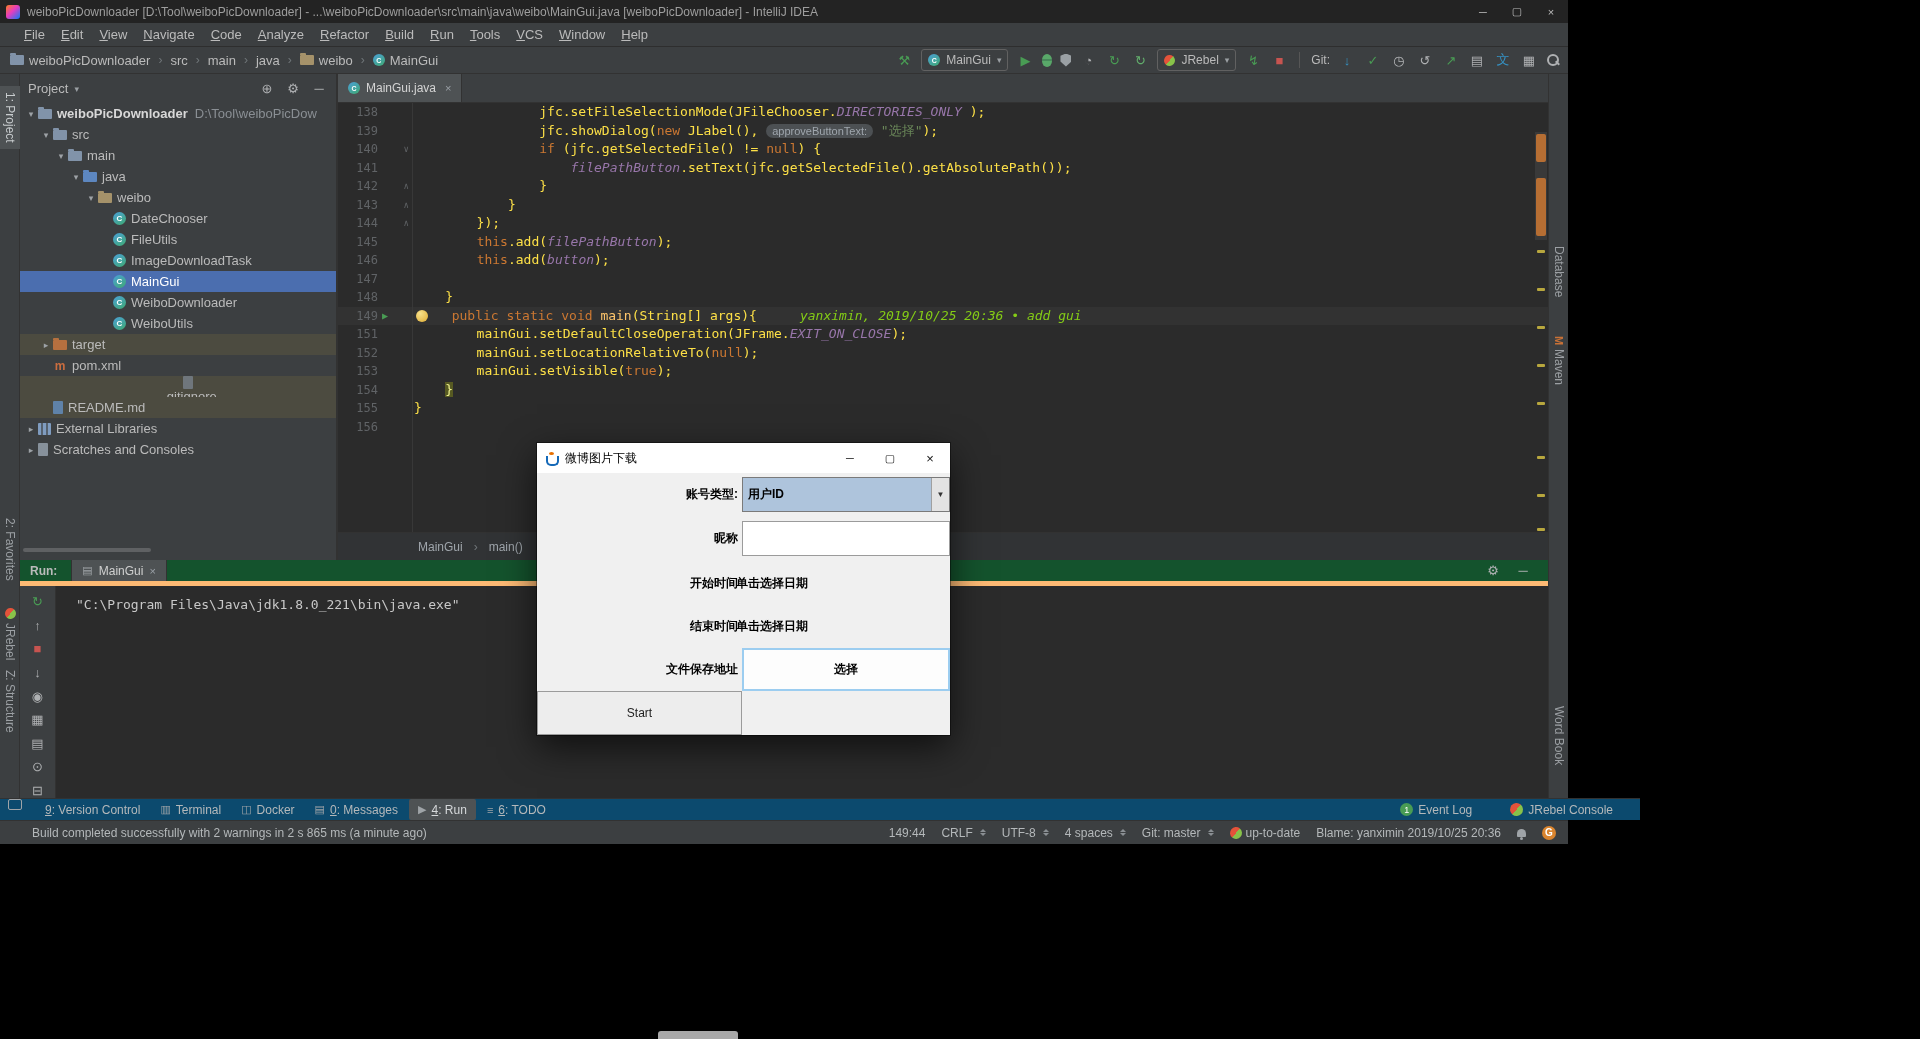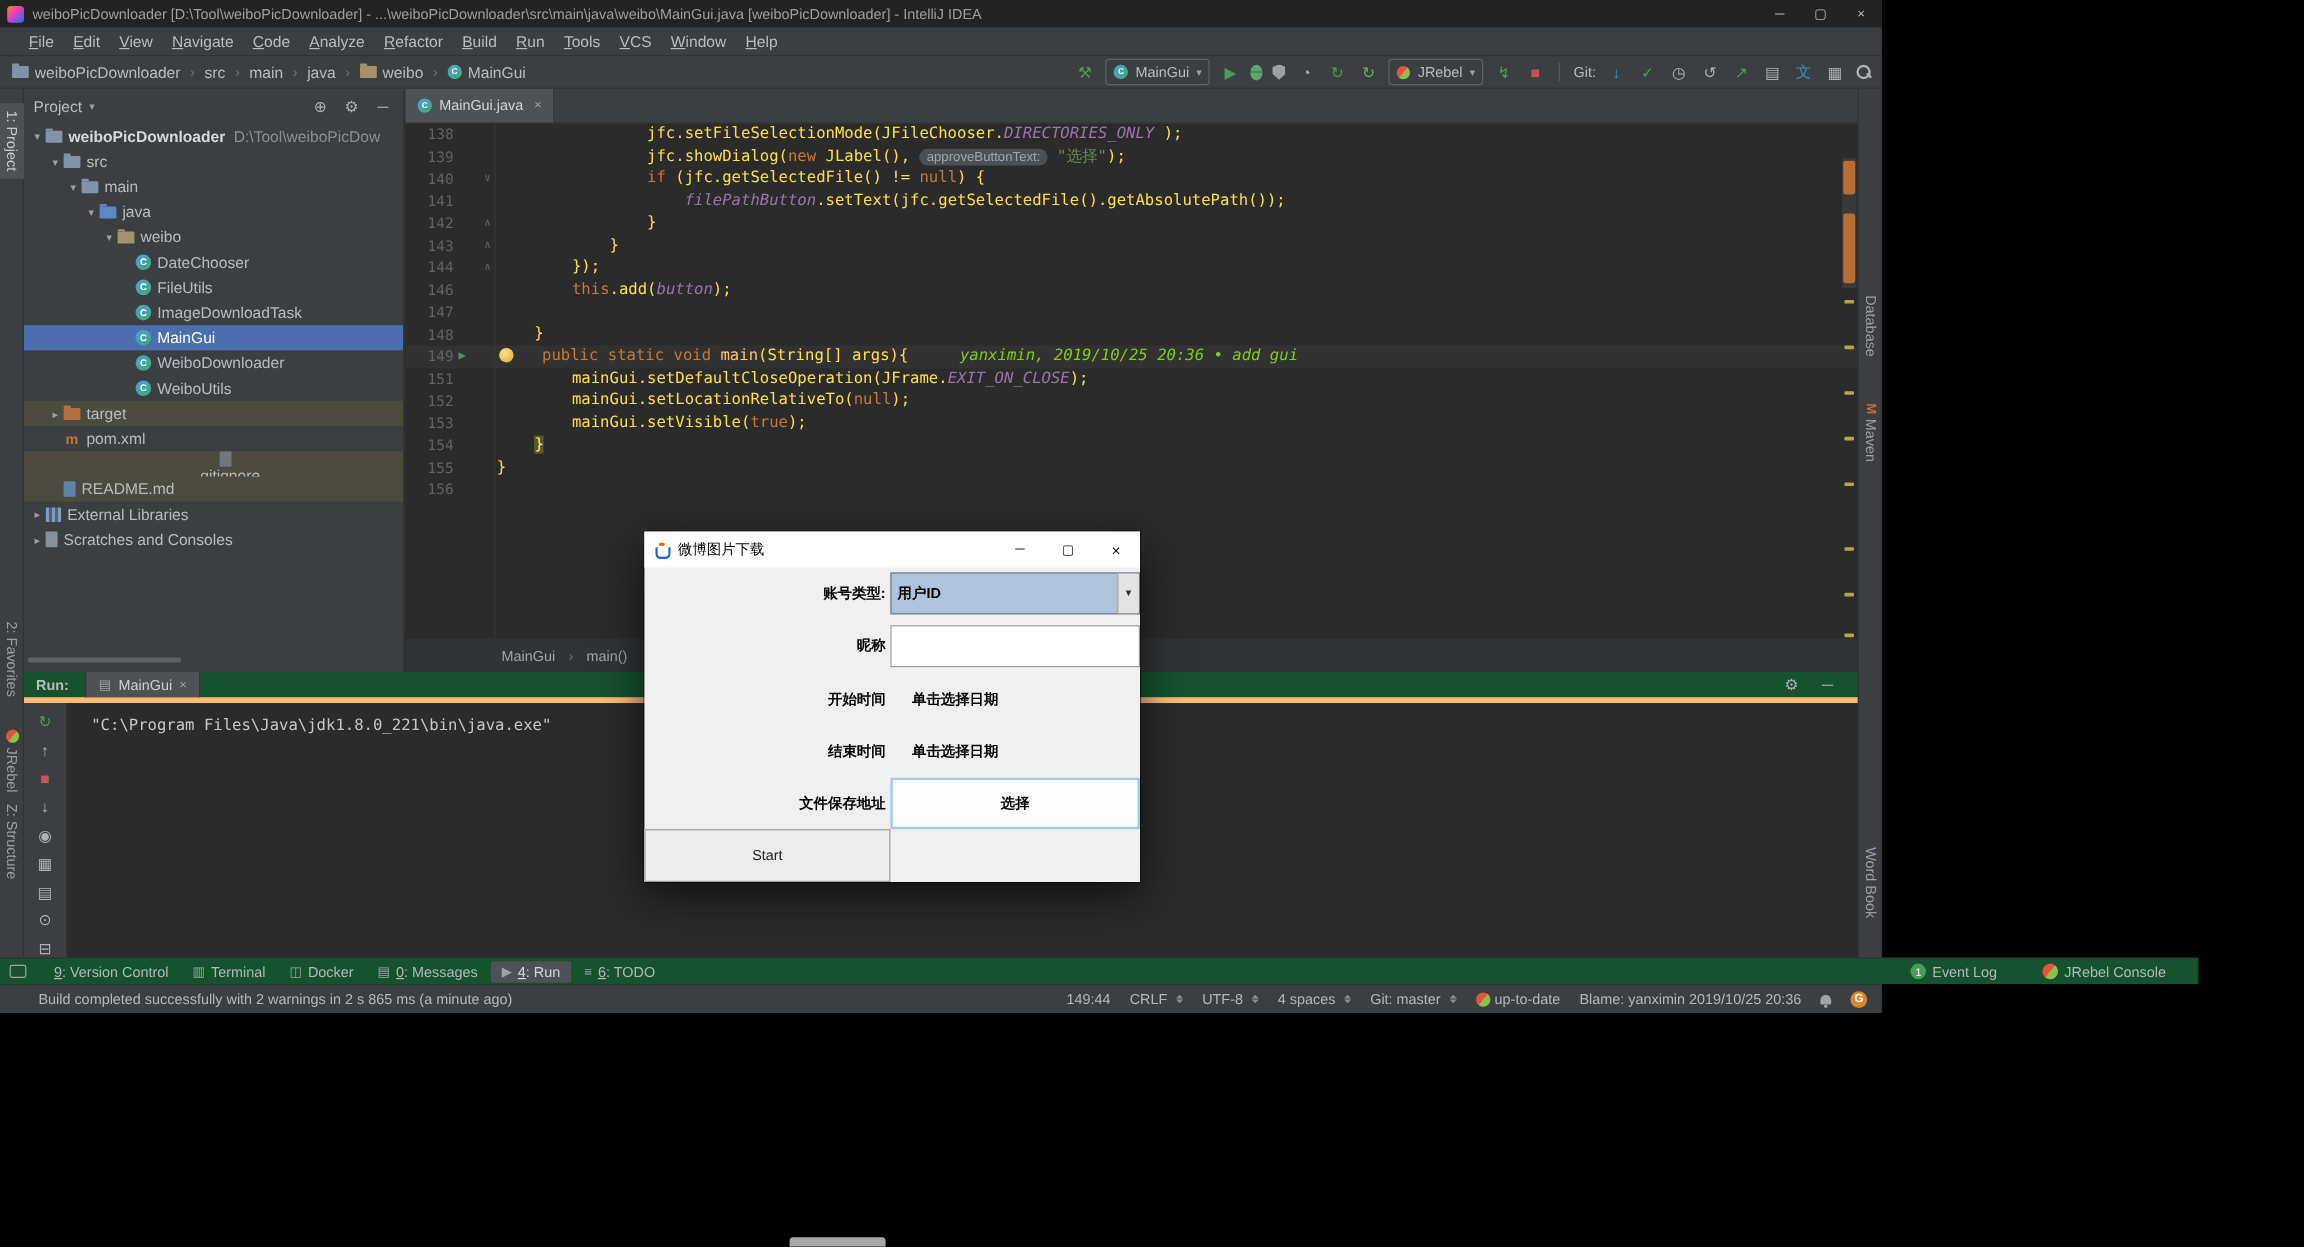--- a/index.html
+++ b/index.html
@@ -109,21 +109,21 @@
   .rlabel{font-weight:bold;align-self:center;margin-right:14px}
   .rtab{display:flex;align-items:center;gap:6px;background:#4E5254;padding:0 10px;border-left:1px solid #323232;border-right:1px solid #323232;color:#d0d0d0}
   .rtab .x{color:#9aa0a6;font-size:11px}
   .rheadicons{margin-left:auto;display:flex;align-items:center;gap:12px;padding-right:16px}
   .rtools{position:absolute;left:0;top:26px;bottom:0;width:36px;background:#3C3F41;border-right:1px solid #323232;display:flex;flex-direction:column;align-items:center;padding-top:8px;gap:8px}
   .rtool{width:18px;height:18px;display:flex;align-items:center;justify-content:center;font-size:13px;color:#afb1b3}
   .rtool.green{color:#499C54}.rtool.red{color:#C75450}
   .rconsole{position:absolute;left:36px;top:26px;right:0;bottom:0;background:#2B2B2B;padding:11px 0 0 20px;font-family:"DejaVu Sans Mono",monospace;font-size:13px;color:#c8c8c8;white-space:pre}
 
   
-  #bottombar{position:absolute;left:0;top:798px;width:1832px;height:22px;background:#14532d;border-top:1px solid #323232;display:flex;align-items:center;padding:0 8px;font-size:12px;color:#b4b8ba;gap:2px}
+  #bottombar{position:absolute;left:0;top:798px;width:1640px;height:22px;background:#0c4a6e;border-top:1px solid #323232;display:flex;padding:0 8px;font-size:12px;color:#b4b8ba;gap:2px}
   .switcher{width:14px;height:11px;border:1px solid #9fa4a8;border-radius:2px;margin-right:12px;flex:none}
   .bbitem{display:flex;align-items:center;gap:5px;padding:2px 9px;border-radius:2px}
   .bbitem.active{background:#4E5254;color:#d5d8da}
   .bbico{font-size:11px;color:#9fa4a8}
   .bbright{margin-left:auto;display:flex;gap:20px;align-items:center;padding-right:10px}
   .badge{width:13px;height:13px;border-radius:50%;background:#499C54;color:#fff;font-size:9px;display:flex;align-items:center;justify-content:center;flex:none}
 
   
   #statusbar{position:absolute;left:0;top:820px;width:1568px;height:24px;background:#3C3F41;border-top:1px solid #323232;display:flex;align-items:center;padding:0 12px;font-size:12px;color:#b4b8ba}
   #statusmsg{margin-left:20px}
@@ -141,21 +141,21 @@
   
   #dialog{position:absolute;left:537px;top:443px;width:413px;height:292px;background:#F0F0F0;color:#000;font-size:12px;box-shadow:0 12px 34px rgba(0,0,0,0.65),0 0 0 1px rgba(0,0,0,0.4);z-index:50}
   .dtitle{height:30px;background:#fff;display:flex;align-items:center;padding-left:8px;gap:7px;font-size:12px;color:#000}
   .javaico{width:13px;height:13px;position:relative;flex:none}
   .javaico::before{content:'';position:absolute;left:1px;top:4px;width:9px;height:8px;border:2px solid #1569b8;border-top:none;border-radius:0 0 5px 5px}
   .javaico::after{content:'';position:absolute;left:4px;top:0;width:5px;height:3px;background:#e76f00;border-radius:50%}
   .dctrl{margin-left:auto;display:flex;height:100%}
   .dbtn{width:40px;display:flex;align-items:center;justify-content:center;color:#111;font-size:11px}
   .dbody{position:relative;height:262px}
   .dlabel{position:absolute;left:0;width:201px;text-align:right;font-weight:bold;line-height:14px}
-  .dval{position:absolute;left:223px;font-weight:bold;line-height:14px}
+  .dval{position:absolute;left:199px;font-weight:bold;line-height:14px}
   .dcombo{position:absolute;left:205px;top:4px;width:208px;height:35px;border:1px solid #7a7a7a;background:#aec4dc;display:flex;align-items:stretch}
   .dcombo .val{flex:1;display:flex;align-items:center;padding-left:5px;font-weight:bold}
   .dcombo .arrow{width:18px;background:#e3e3e3;border-left:1px solid #a0a0a0;display:flex;align-items:center;justify-content:center;font-size:8px;color:#333}
   .dfield{position:absolute;left:205px;top:48px;width:208px;height:35px;border:1px solid #9b9b9b;background:#fff;font-size:13px;padding:0 5px;outline:none;font-family:"Liberation Sans",sans-serif}
   .dchoose{position:absolute;left:205px;top:175px;width:208px;height:43px;background:#fdfdfd;border:2px solid #9ccdf0;display:flex;align-items:center;justify-content:center;font-weight:bold}
   .dstart{position:absolute;left:0;top:218px;width:205px;height:44px;background:#ededed;border:1px solid #9b9b9b;display:flex;align-items:center;justify-content:center;color:#222}
 
   
   #peek{position:absolute;left:658px;top:1031px;width:80px;height:8px;background:#a8a8a8;border-radius:3px 3px 0 0}
 </style>
@@ -392,20 +392,21 @@
     </div>
     <div id="code">
       <div id="codelines">
           <div class="cl"><span class="ln">138</span><span class="gslot"></span><span class="ct"><span class="t-p">                jfc.setFileSelectionMode(JFileChooser.</span><span class="t-c">DIRECTORIES_ONLY</span><span class="t-p"> );</span></span></div>
           <div class="cl"><span class="ln">139</span><span class="gslot"></span><span class="ct"><span class="t-p">                jfc.showDialog(</span><span class="t-k">new</span><span class="t-p"> JLabel(), </span><span class="t-h">approveButtonText:</span><span class="t-p"> </span><span class="t-s">"选择"</span><span class="t-p">);</span></span></div>
           <div class="cl"><span class="ln">140</span><span class="gslot"><span class="fold">∨</span></span><span class="ct"><span class="t-p">                </span><span class="t-k">if</span><span class="t-p"> (jfc.getSelectedFile() != </span><span class="t-k">null</span><span class="t-p">) {</span></span></div>
           <div class="cl"><span class="ln">141</span><span class="gslot"></span><span class="ct"><span class="t-p">                    </span><span class="t-f">filePathButton</span><span class="t-p">.setText(jfc.getSelectedFile().getAbsolutePath());</span></span></div>
           <div class="cl"><span class="ln">142</span><span class="gslot"><span class="fold">∧</span></span><span class="ct"><span class="t-p">                }</span></span></div>
           <div class="cl"><span class="ln">143</span><span class="gslot"><span class="fold">∧</span></span><span class="ct"><span class="t-p">            }</span></span></div>
           <div class="cl"><span class="ln">144</span><span class="gslot"><span class="fold">∧</span></span><span class="ct"><span class="t-p">        });</span></span></div>
+          <div class="cl"><span class="ln">145</span><span class="gslot"></span><span class="ct"><span class="t-p">        </span><span class="t-k">this</span><span class="t-p">.add(</span><span class="t-f">filePathButton</span><span class="t-p">);</span></span></div>
           <div class="cl"><span class="ln">146</span><span class="gslot"></span><span class="ct"><span class="t-p">        </span><span class="t-k">this</span><span class="t-p">.add(</span><span class="t-f">button</span><span class="t-p">);</span></span></div>
           <div class="cl"><span class="ln">147</span><span class="gslot"></span><span class="ct"></span></div>
           <div class="cl"><span class="ln">148</span><span class="gslot"></span><span class="ct"><span class="t-p">    }</span></span></div>
           <div class="cl cur"><span class="ln">149</span><span class="gslot"><span class="rg">▶</span></span><span class="ct"><span class="bulb"></span><span class="t-p">  </span><span class="t-k">public</span><span class="t-p"> </span><span class="t-k">static</span><span class="t-p"> </span><span class="t-k">void</span><span class="t-p"> </span><span class="t-m">main</span><span class="t-p">(String[] args){</span><span class="t-b">yanximin, 2019/10/25 20:36 • add gui</span></span></div>
           <div class="cl"><span class="ln">151</span><span class="gslot"></span><span class="ct"><span class="t-p">        mainGui.setDefaultCloseOperation(JFrame.</span><span class="t-c">EXIT_ON_CLOSE</span><span class="t-p">);</span></span></div>
           <div class="cl"><span class="ln">152</span><span class="gslot"></span><span class="ct"><span class="t-p">        mainGui.setLocationRelativeTo(</span><span class="t-k">null</span><span class="t-p">);</span></span></div>
           <div class="cl"><span class="ln">153</span><span class="gslot"></span><span class="ct"><span class="t-p">        mainGui.setVisible(</span><span class="t-k">true</span><span class="t-p">);</span></span></div>
           <div class="cl"><span class="ln">154</span><span class="gslot"></span><span class="ct"><span class="t-p">    </span><span class="t-hl">}</span></span></div>
           <div class="cl"><span class="ln">155</span><span class="gslot"></span><span class="ct"><span class="t-p">}</span></span></div>
           <div class="cl"><span class="ln">156</span><span class="gslot"></span><span class="ct"></span></div>

